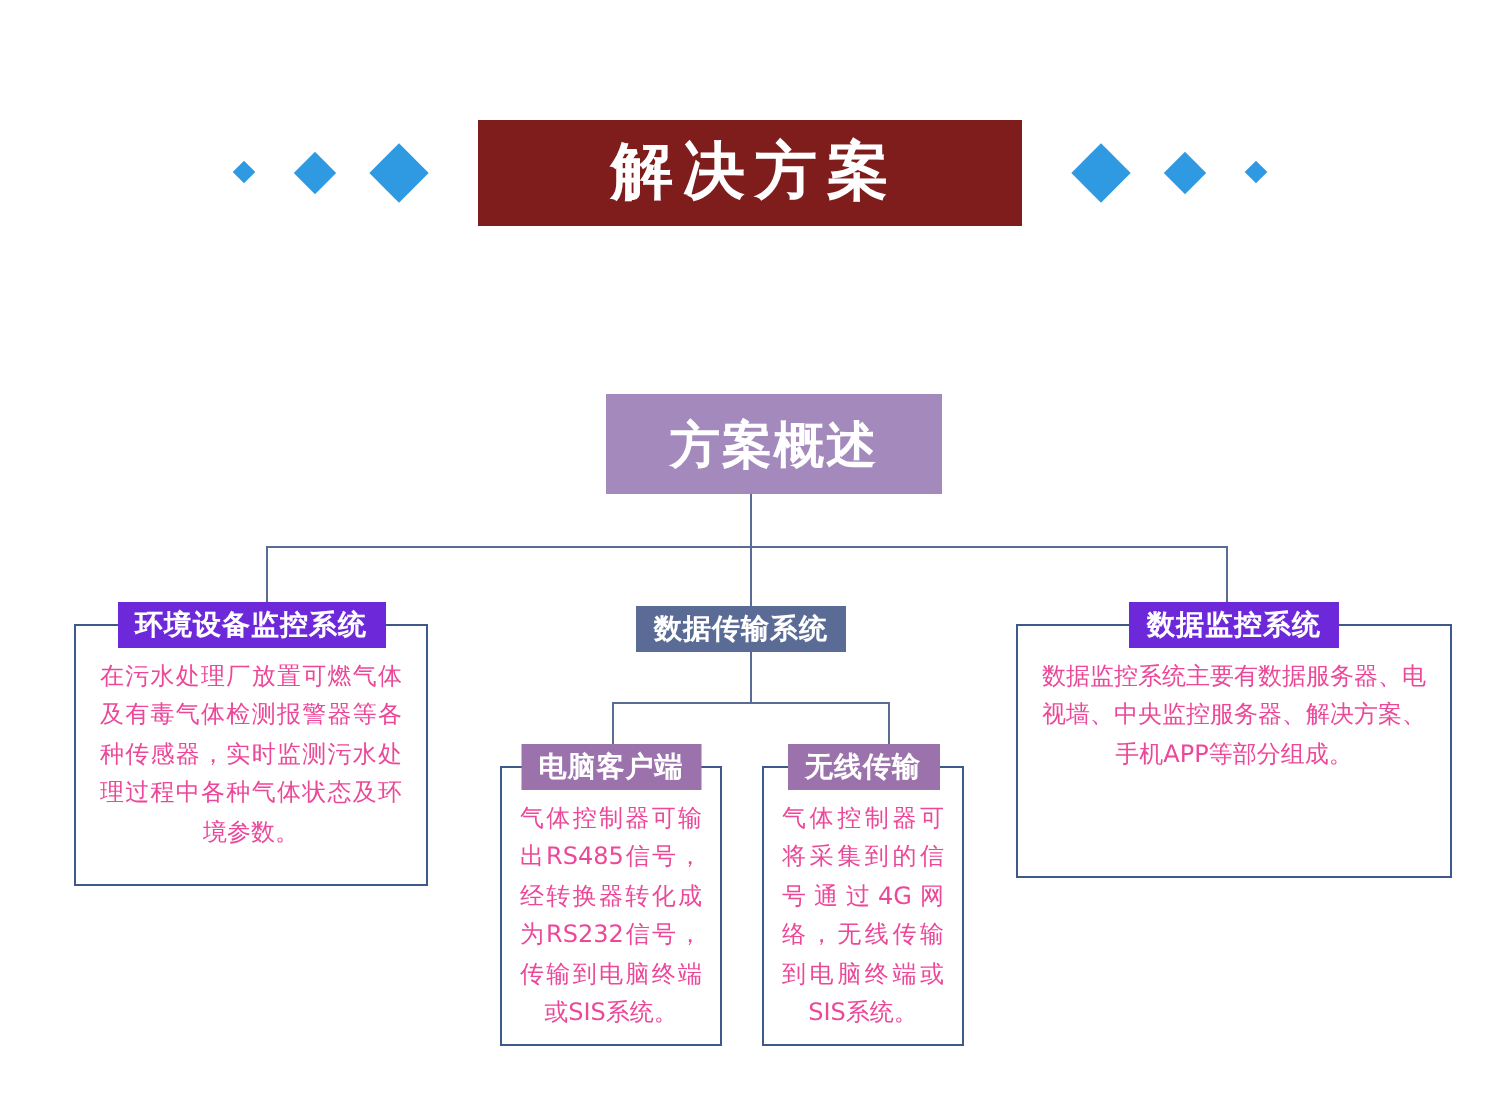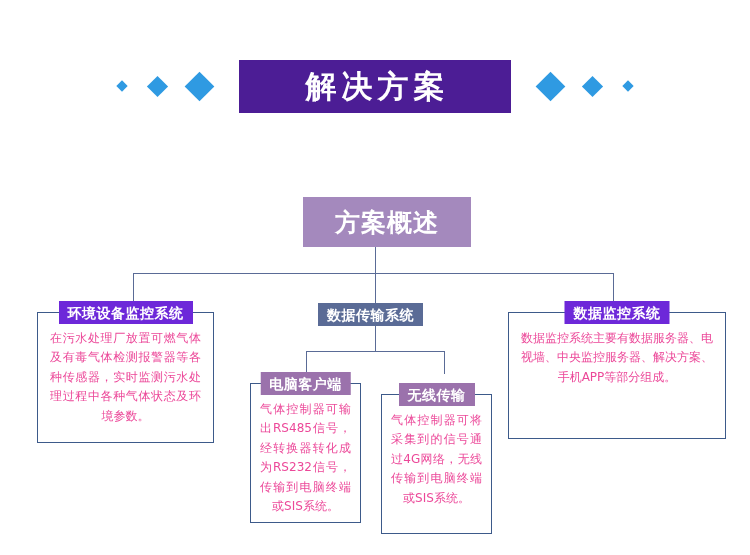--- a/index.html
+++ b/index.html
@@ -33,21 +33,21 @@
   .diamond {
     background: #2f9ae2;
     transform: rotate(45deg);
     flex: none;
   }
   .dm-s { width: 8px;  height: 8px;  margin: 0 12px; }
   .dm-m { width: 15px; height: 15px; margin: 0 12px; }
   .dm-l { width: 21px; height: 21px; margin: 0 12px; }
 
   #title-plate {
-    background: #4c1d95;
+    background: #7f1d1d;
     width: 272px;
     height: 53px;
     margin: 0 17px;
     display: flex;
     align-items: center;
     justify-content: center;
   }
   #title-text {
     color: #ffffff;
     font-size: 31px;
@@ -125,21 +125,21 @@
   #card-env    { left: 37px;  top: 312px; width: 177px; height: 131px; }
   #card-env .card-body    { padding: 16px 12px 0 12px; }
 
   #card-monitor{ left: 508px; top: 312px; width: 218px; height: 127px; }
   #card-monitor .card-body{ padding: 16px 12px 0 12px; }
 
   
   #card-wired    { left: 250px; top: 383px; width: 111px; height: 140px; }
   #card-wired .card-body    { padding: 16px 9px 0 9px; }
 
-  #card-wireless { left: 381px; top: 394px; width: 111px; height: 140px; }
+  #card-wireless { left: 381px; top: 383px; width: 101px; height: 140px; }
   #card-wireless .card-body { padding: 16px 9px 0 9px; }
 
   
   #hdr-transmission {
     position: absolute;
     left: 318px;
     top: 303px;
     height: 23px;
     padding: 0 9px;
     background: #5a6b96;

